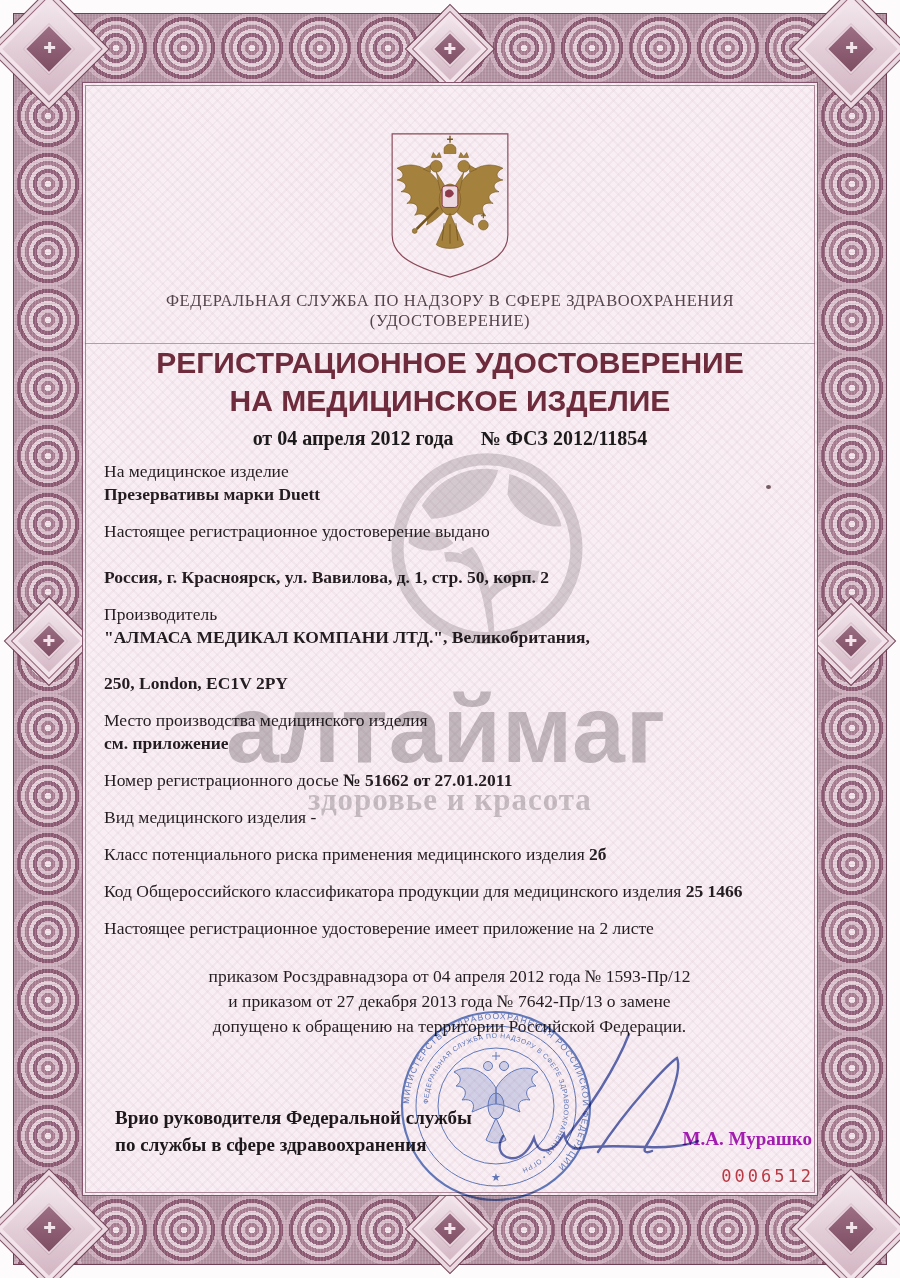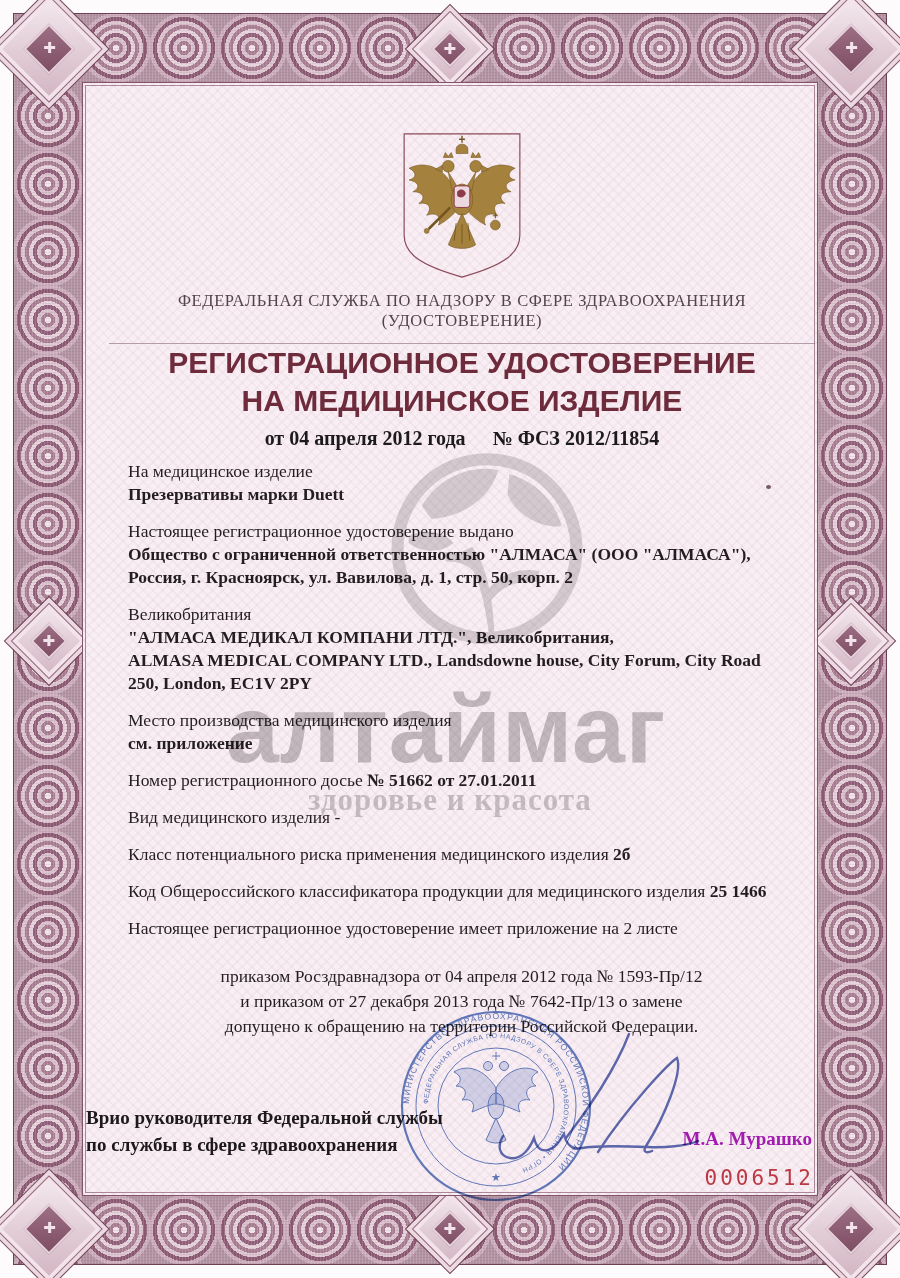--- a/index.html
+++ b/index.html
@@ -35,43 +35,43 @@
   .orn.mid{width:62px;height:62px;}
   .orn.tl{left:6px;top:6px;} .orn.tr{right:6px;top:6px;}
   .orn.bl{left:6px;bottom:6px;} .orn.br{right:6px;bottom:6px;}
   .orn.mt{left:418px;top:17px;} .orn.mb{left:418px;bottom:17px;}
   .orn.ml{left:17px;top:609px;} .orn.mr{right:17px;top:609px;}
 
   
   .content{position:absolute;inset:82px;background:#f8eef3;border:1px solid #82536a;
     background-image:
       repeating-linear-gradient(45deg, rgba(154,106,128,.055) 0 2px, transparent 2px 7px),
-      repeating-linear-gradient(-45deg, rgba(154,106,128,.055) 0 2px, transparent 2px 7px); padding-left: 24px;}
+      repeating-linear-gradient(-45deg, rgba(154,106,128,.055) 0 2px, transparent 2px 7px);}
   .content::after{content:"";position:absolute;inset:2px;border:1px solid rgba(130,83,106,.65);
     pointer-events:none;}
 
   .header{text-align:center;}
   .emblem{display:block;margin:46px auto 0;}
   .agency{margin-top:10px;font-size:16.5px;line-height:20px;letter-spacing:.6px;color:#55434c;}
   .divider{margin:12px 2px 0;border:none;border-top:1px solid #b49dab;}
   .doc-title{font-family:"Liberation Sans",sans-serif;font-weight:700;
     font-size:30px;line-height:38px;color:#6e2b3c;}
   .dateline{margin-top:7px;display:flex;justify-content:center;gap:27px;
     font-weight:700;font-size:20px;color:#1d1a1c;}
 
   .body{margin:10px 22px 0 21px;font-size:17.5px;line-height:23px;color:#231d21;}
   .body p{margin:0 0 14px;}
   .b{font-weight:700;}
   .orders{line-height:25px;margin-top:24px !important;text-align:center;}
 
-  .signatory{position:absolute;left:86px;top:1104px;font-weight:700;font-size:19px;
+  .signatory{position:absolute;left:115px;top:1104px;font-weight:700;font-size:19px;
     line-height:27px;color:#1d181b;}
   .sig-name{position:absolute;right:88px;top:1128px;font-weight:700;font-size:19px;color:#a21caf;}
   .serial{position:absolute;right:86px;top:1166px;font-family:"DejaVu Sans Mono",monospace;
-    font-size:21px;letter-spacing:3px;color:#bb3944;}
+    font-size:17px;letter-spacing:3px;color:#bb3944;}
 
   
   .wm{position:absolute;pointer-events:none;mix-blend-mode:multiply;}
   .wm-logo{left:372px;top:448px;opacity:.42;}
   .wm-brand{left:226px;top:682px;font-family:"Liberation Sans",sans-serif;font-weight:700;
     font-size:95px;line-height:1;color:#8f8a8d;opacity:.5;letter-spacing:1px;}
   .wm-tagline{left:308px;top:782px;font-family:Liberation Serif, serif;font-weight:700;
     font-size:31px;color:#8f8a8d;opacity:.45;letter-spacing:1px;text-align:center;}
 
   .stamp{position:absolute;left:394px;top:1004px;mix-blend-mode:multiply;opacity:.88;}
@@ -175,27 +175,27 @@
       </div>
     </div>
 
     <div class="body">
       <p>
         <span>На медицинское изделие</span><br>
         <span class="b">Презервативы марки Duett</span>
       </p>
       <p>
         <span>Настоящее регистрационное удостоверение выдано</span><br>
-        <span class="b">Общество с ограниченной ответственностью "АЛМАСА" (ООО "АЛМАСА"),</span><br>
+        <br>
         <span class="b">Россия, г. Красноярск, ул. Вавилова, д. 1, стр. 50, корп. 2</span>
       </p>
       <p>
-        <span>Великобритания</span><br>
+        <span>Производитель</span><br>
         <span class="b">"АЛМАСА МЕДИКАЛ КОМПАНИ ЛТД.", Великобритания,</span><br>
-        <span class="b">ALMASA MEDICAL COMPANY LTD., Landsdowne house, City Forum, City Road</span><br>
+        <br>
         <span class="b">250, London, EC1V 2PY</span>
       </p>
       <p>
         <span>Место производства медицинского изделия</span><br>
         <span class="b">см. приложение</span>
       </p>
       <p>
         <span>Номер регистрационного досье</span>
         <span class="b">№ 51662 от 27.01.2011</span>
       </p>

